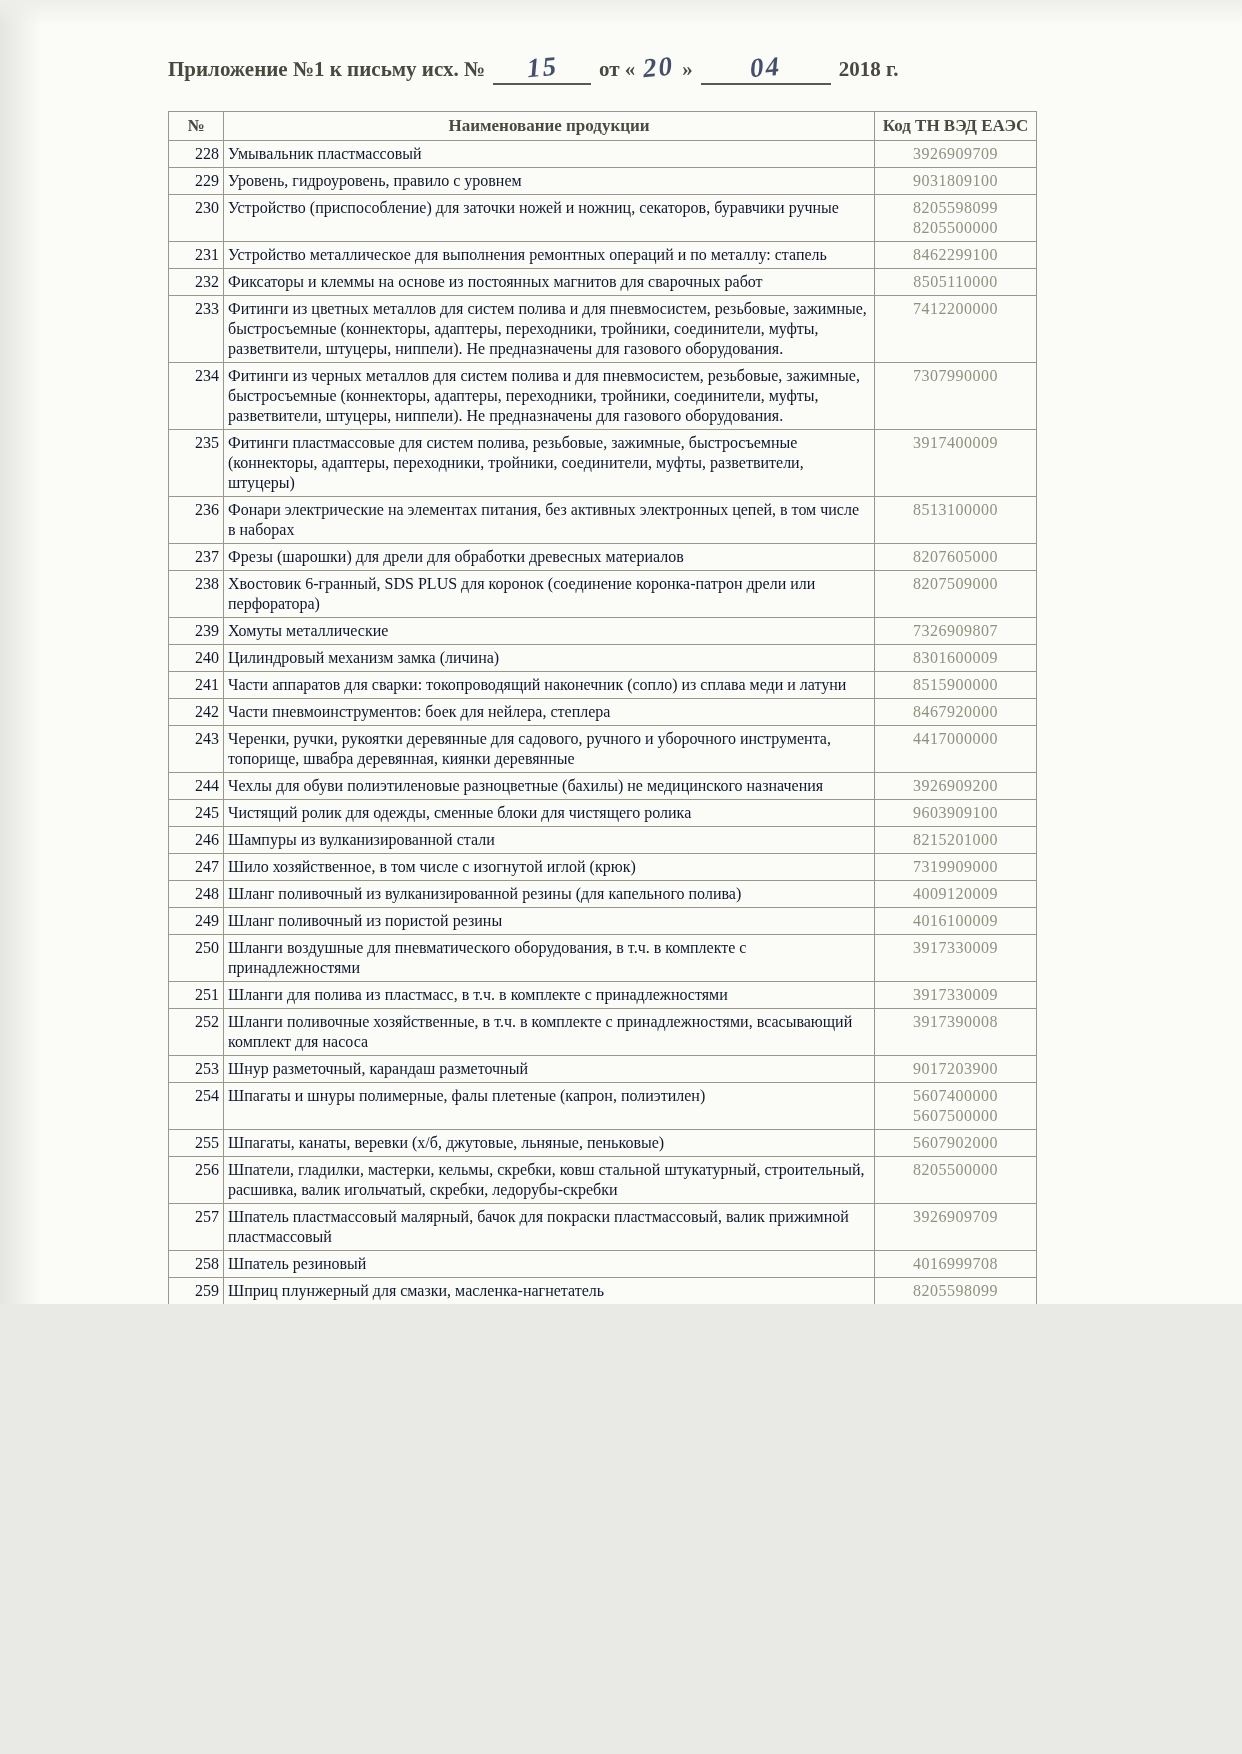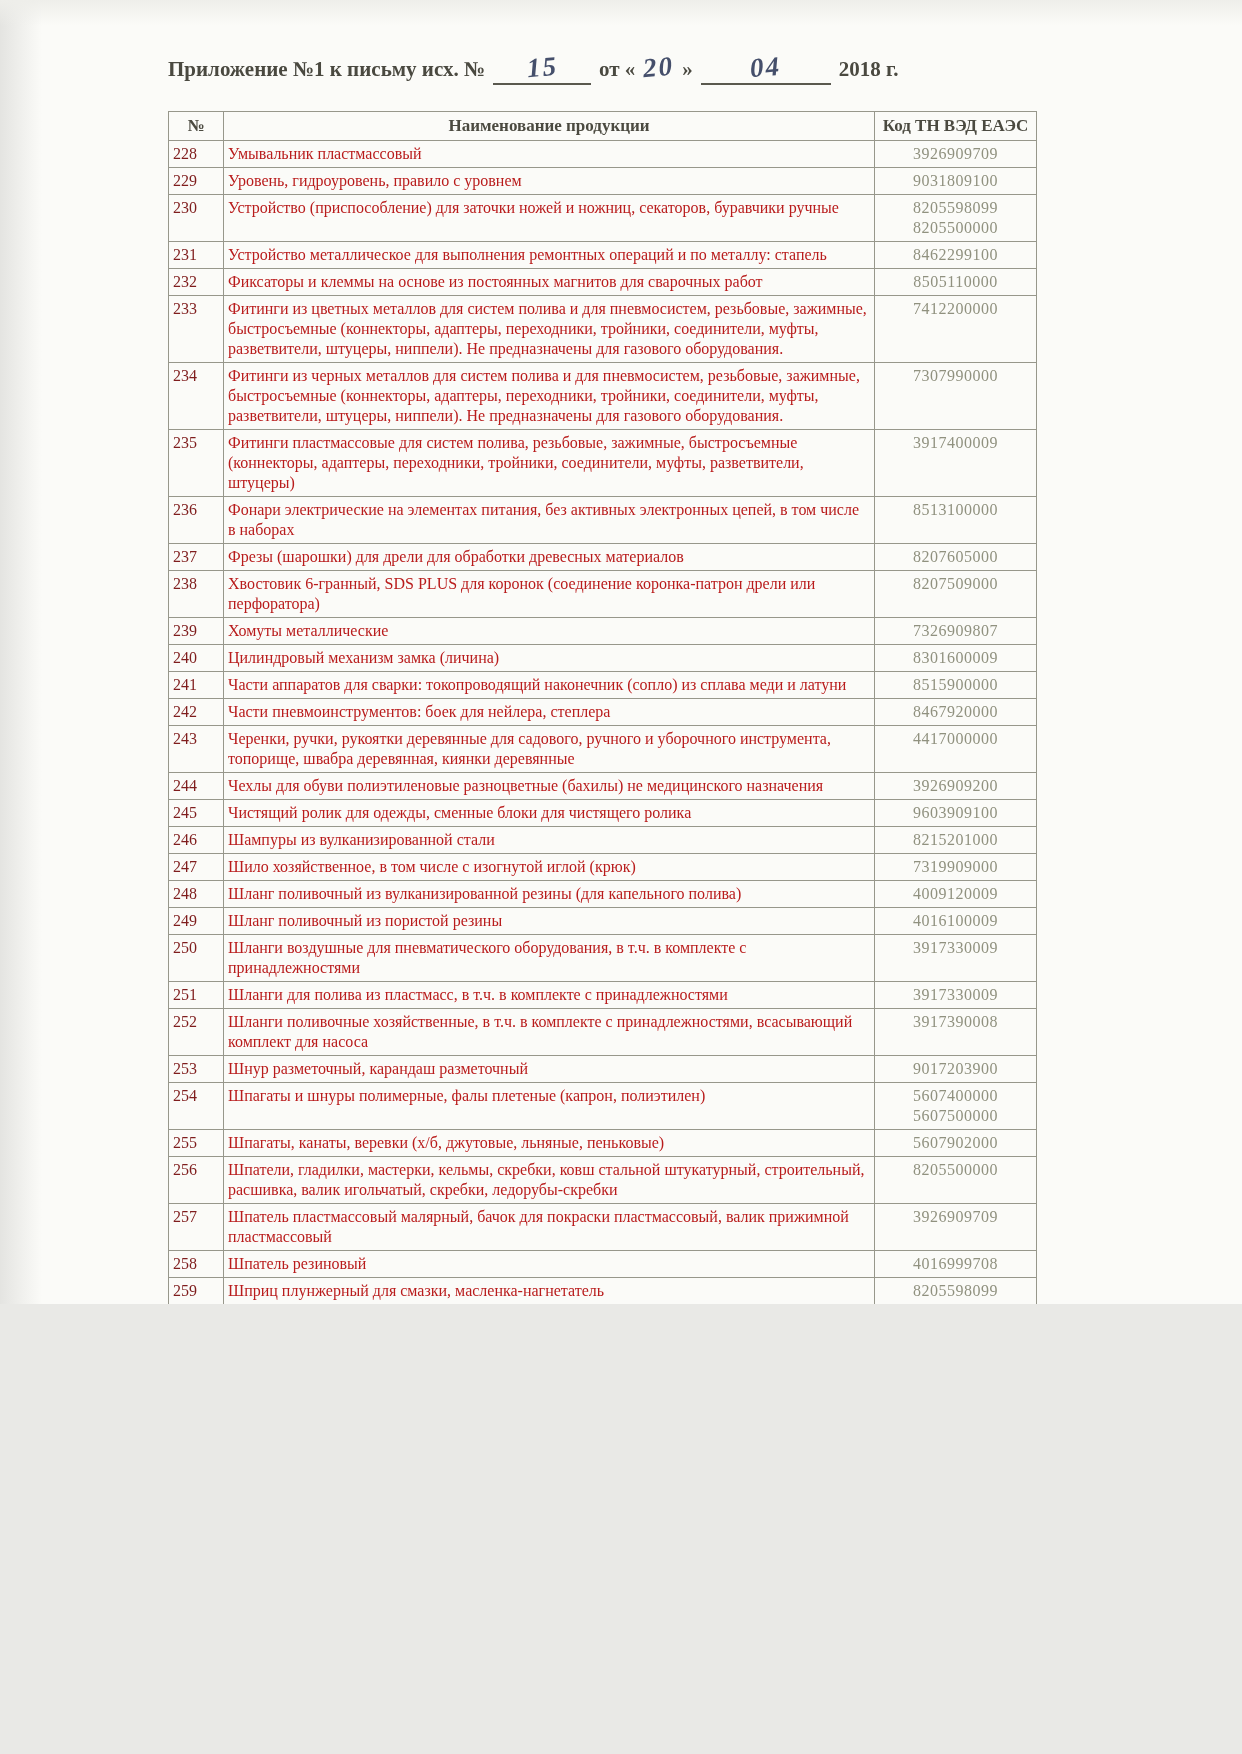--- a/index.html
+++ b/index.html
@@ -40,22 +40,22 @@
     border:1px solid #97978b;
     vertical-align:top;
     padding:3px 4px;
   }
   table.products th{
     font-size:17px;font-weight:bold;color:#4b4a40;
     text-align:center;vertical-align:middle;padding:4px 6px;
   }
   col.col-num{width:55px;}
   col.col-code{width:162px;}
-  td.c-num{text-align:left;font-size:16px;color:#7f1d1d;}
-  td.c-name{text-align:left;padding-left:14px;padding-right:10px;color:#b91c1c;}
+  td.c-num{text-align:right;font-size:16px;color:#0f172a;}
+  td.c-name{text-align:left;padding-left:14px;padding-right:10px;color:#0f172a;}
   td.c-code{text-align:center;color:#90917f;letter-spacing:.5px;vertical-align:middle;}
   th.h-code{color:#8f9080;font-weight:bold;}
 
   
   .footer{position:relative;margin-top:16px;height:330px;}
   .director-line{font-size:21px;font-weight:bold;color:#4b4a40;}
   .company-row{display:flex;align-items:flex-start;margin-top:38px;}
   .company{font-size:21px;font-weight:bold;color:#4b4a40;}
   .director-name{font-size:21px;font-weight:bold;color:#0369a1;margin-left:auto;}
   .page-num{position:absolute;right:0;top:110px;font-size:16px;color:#8d8d7f;}

